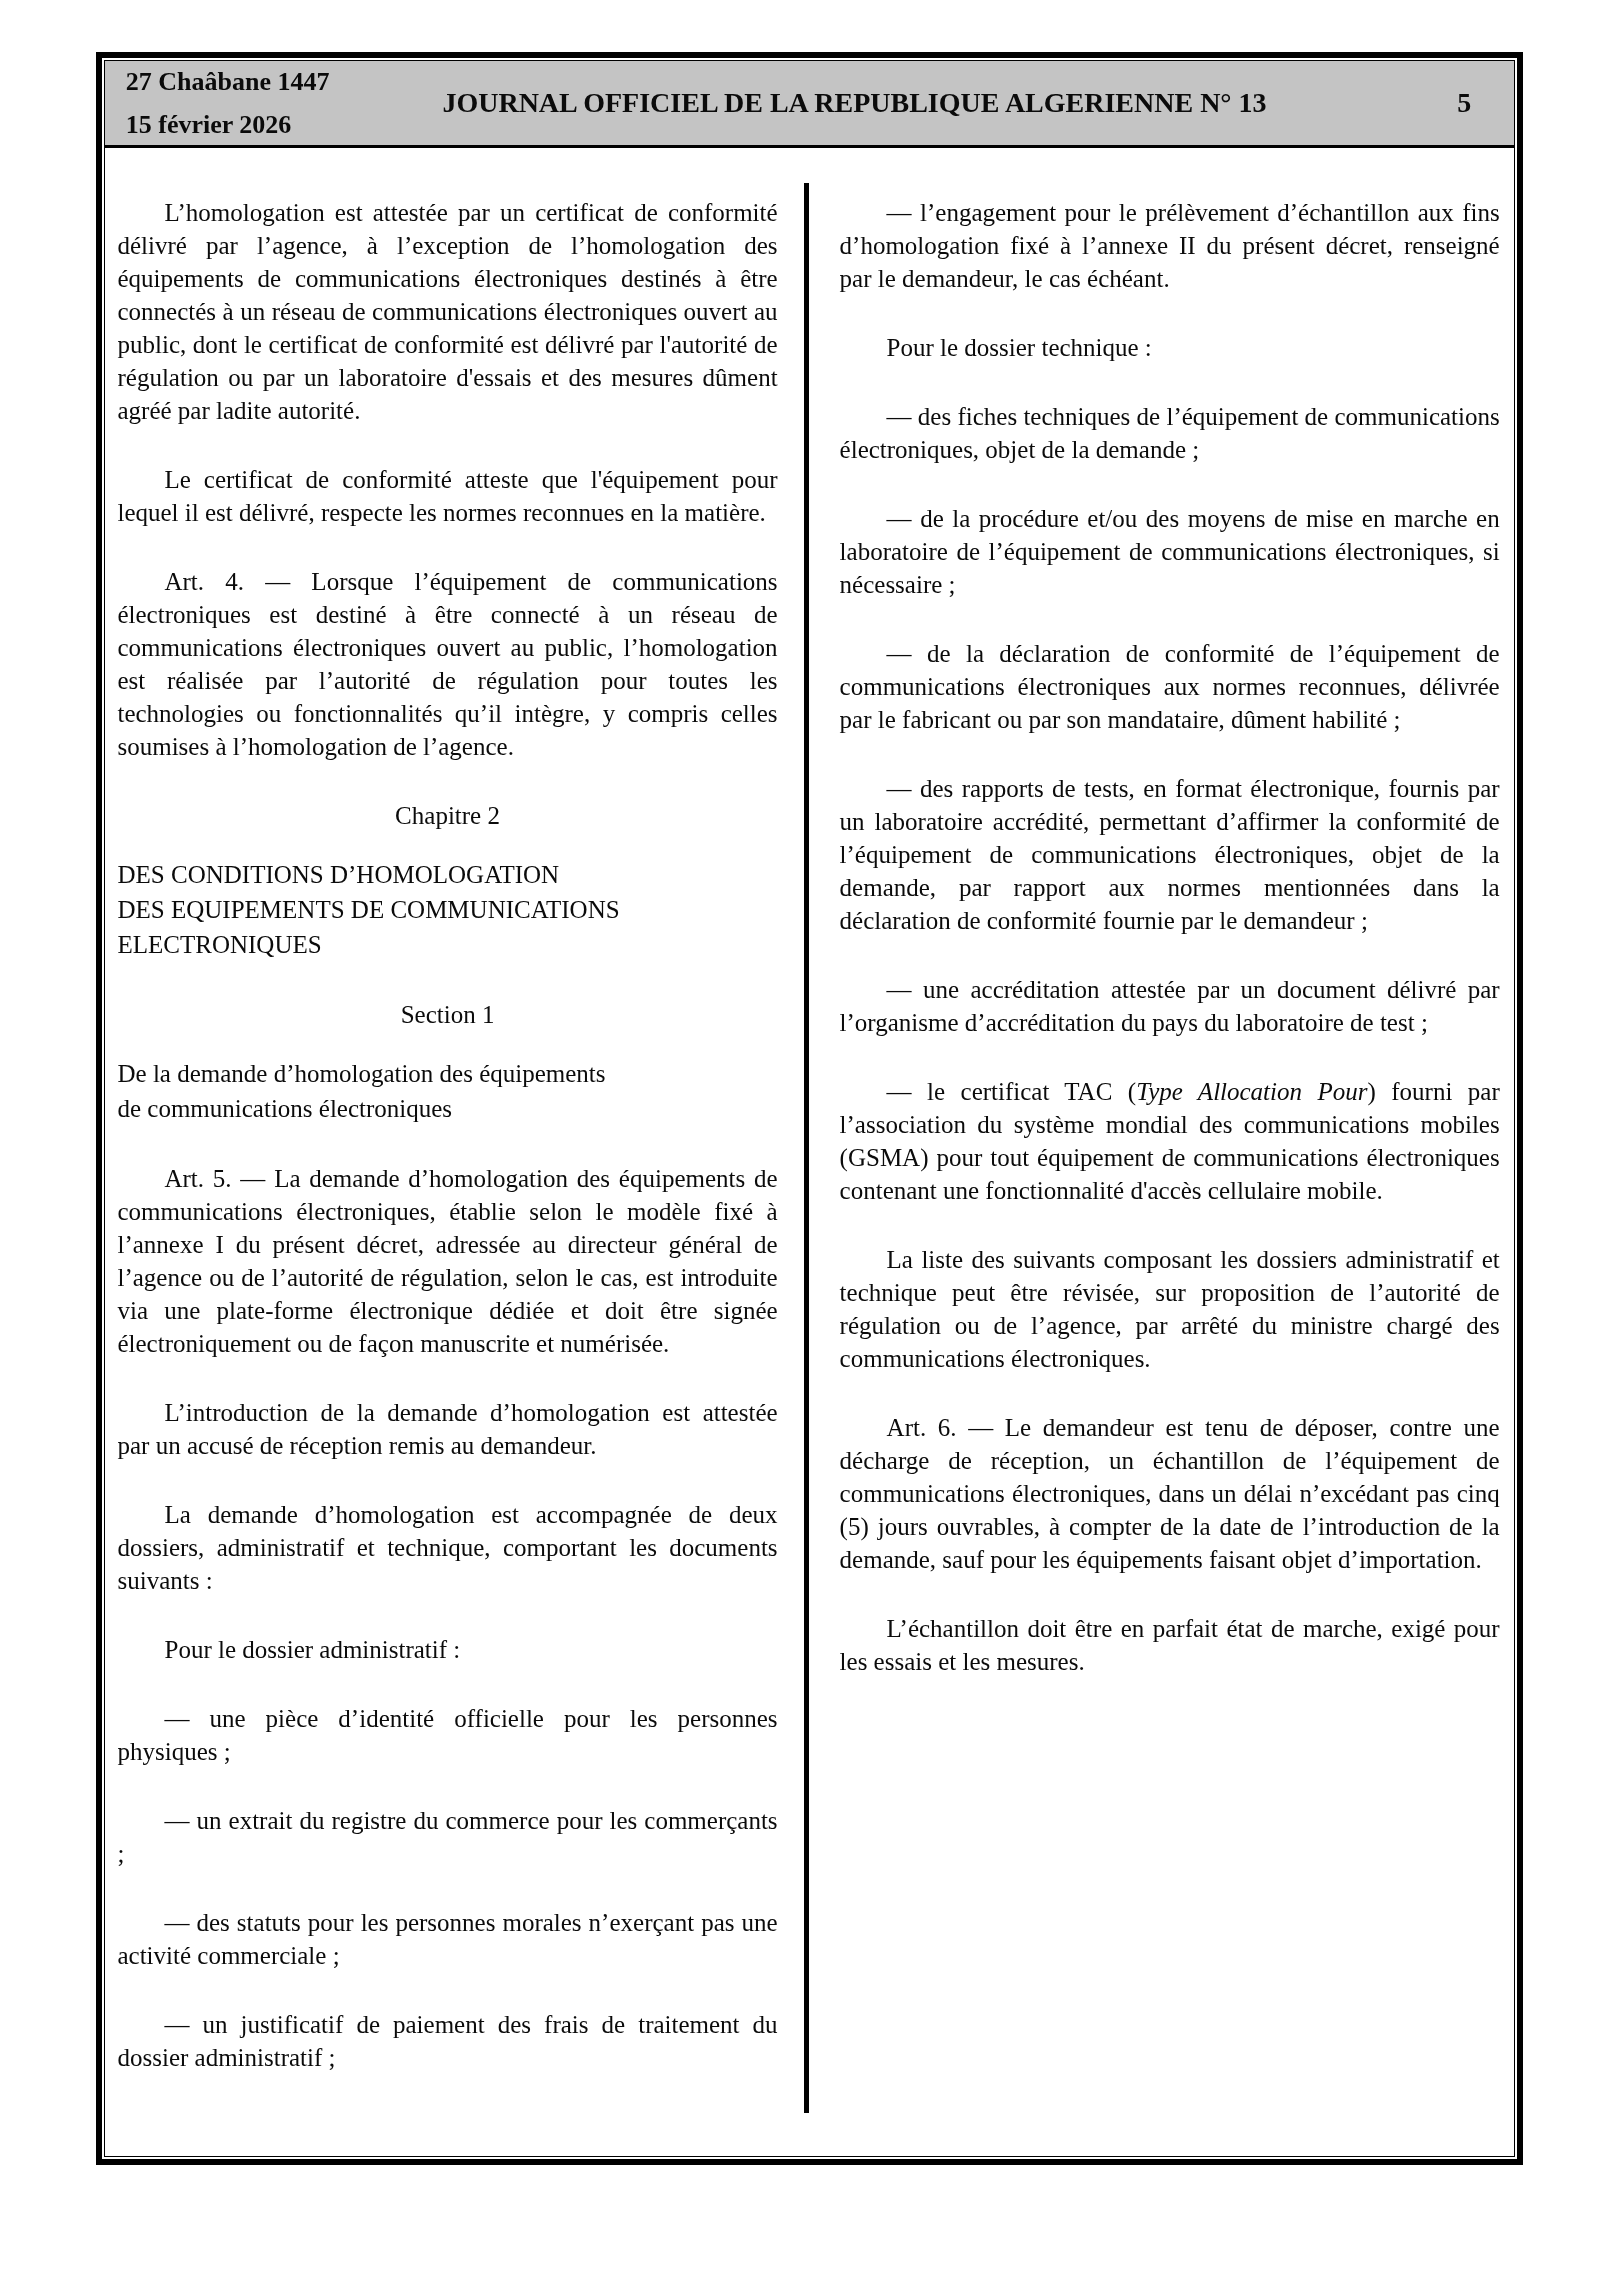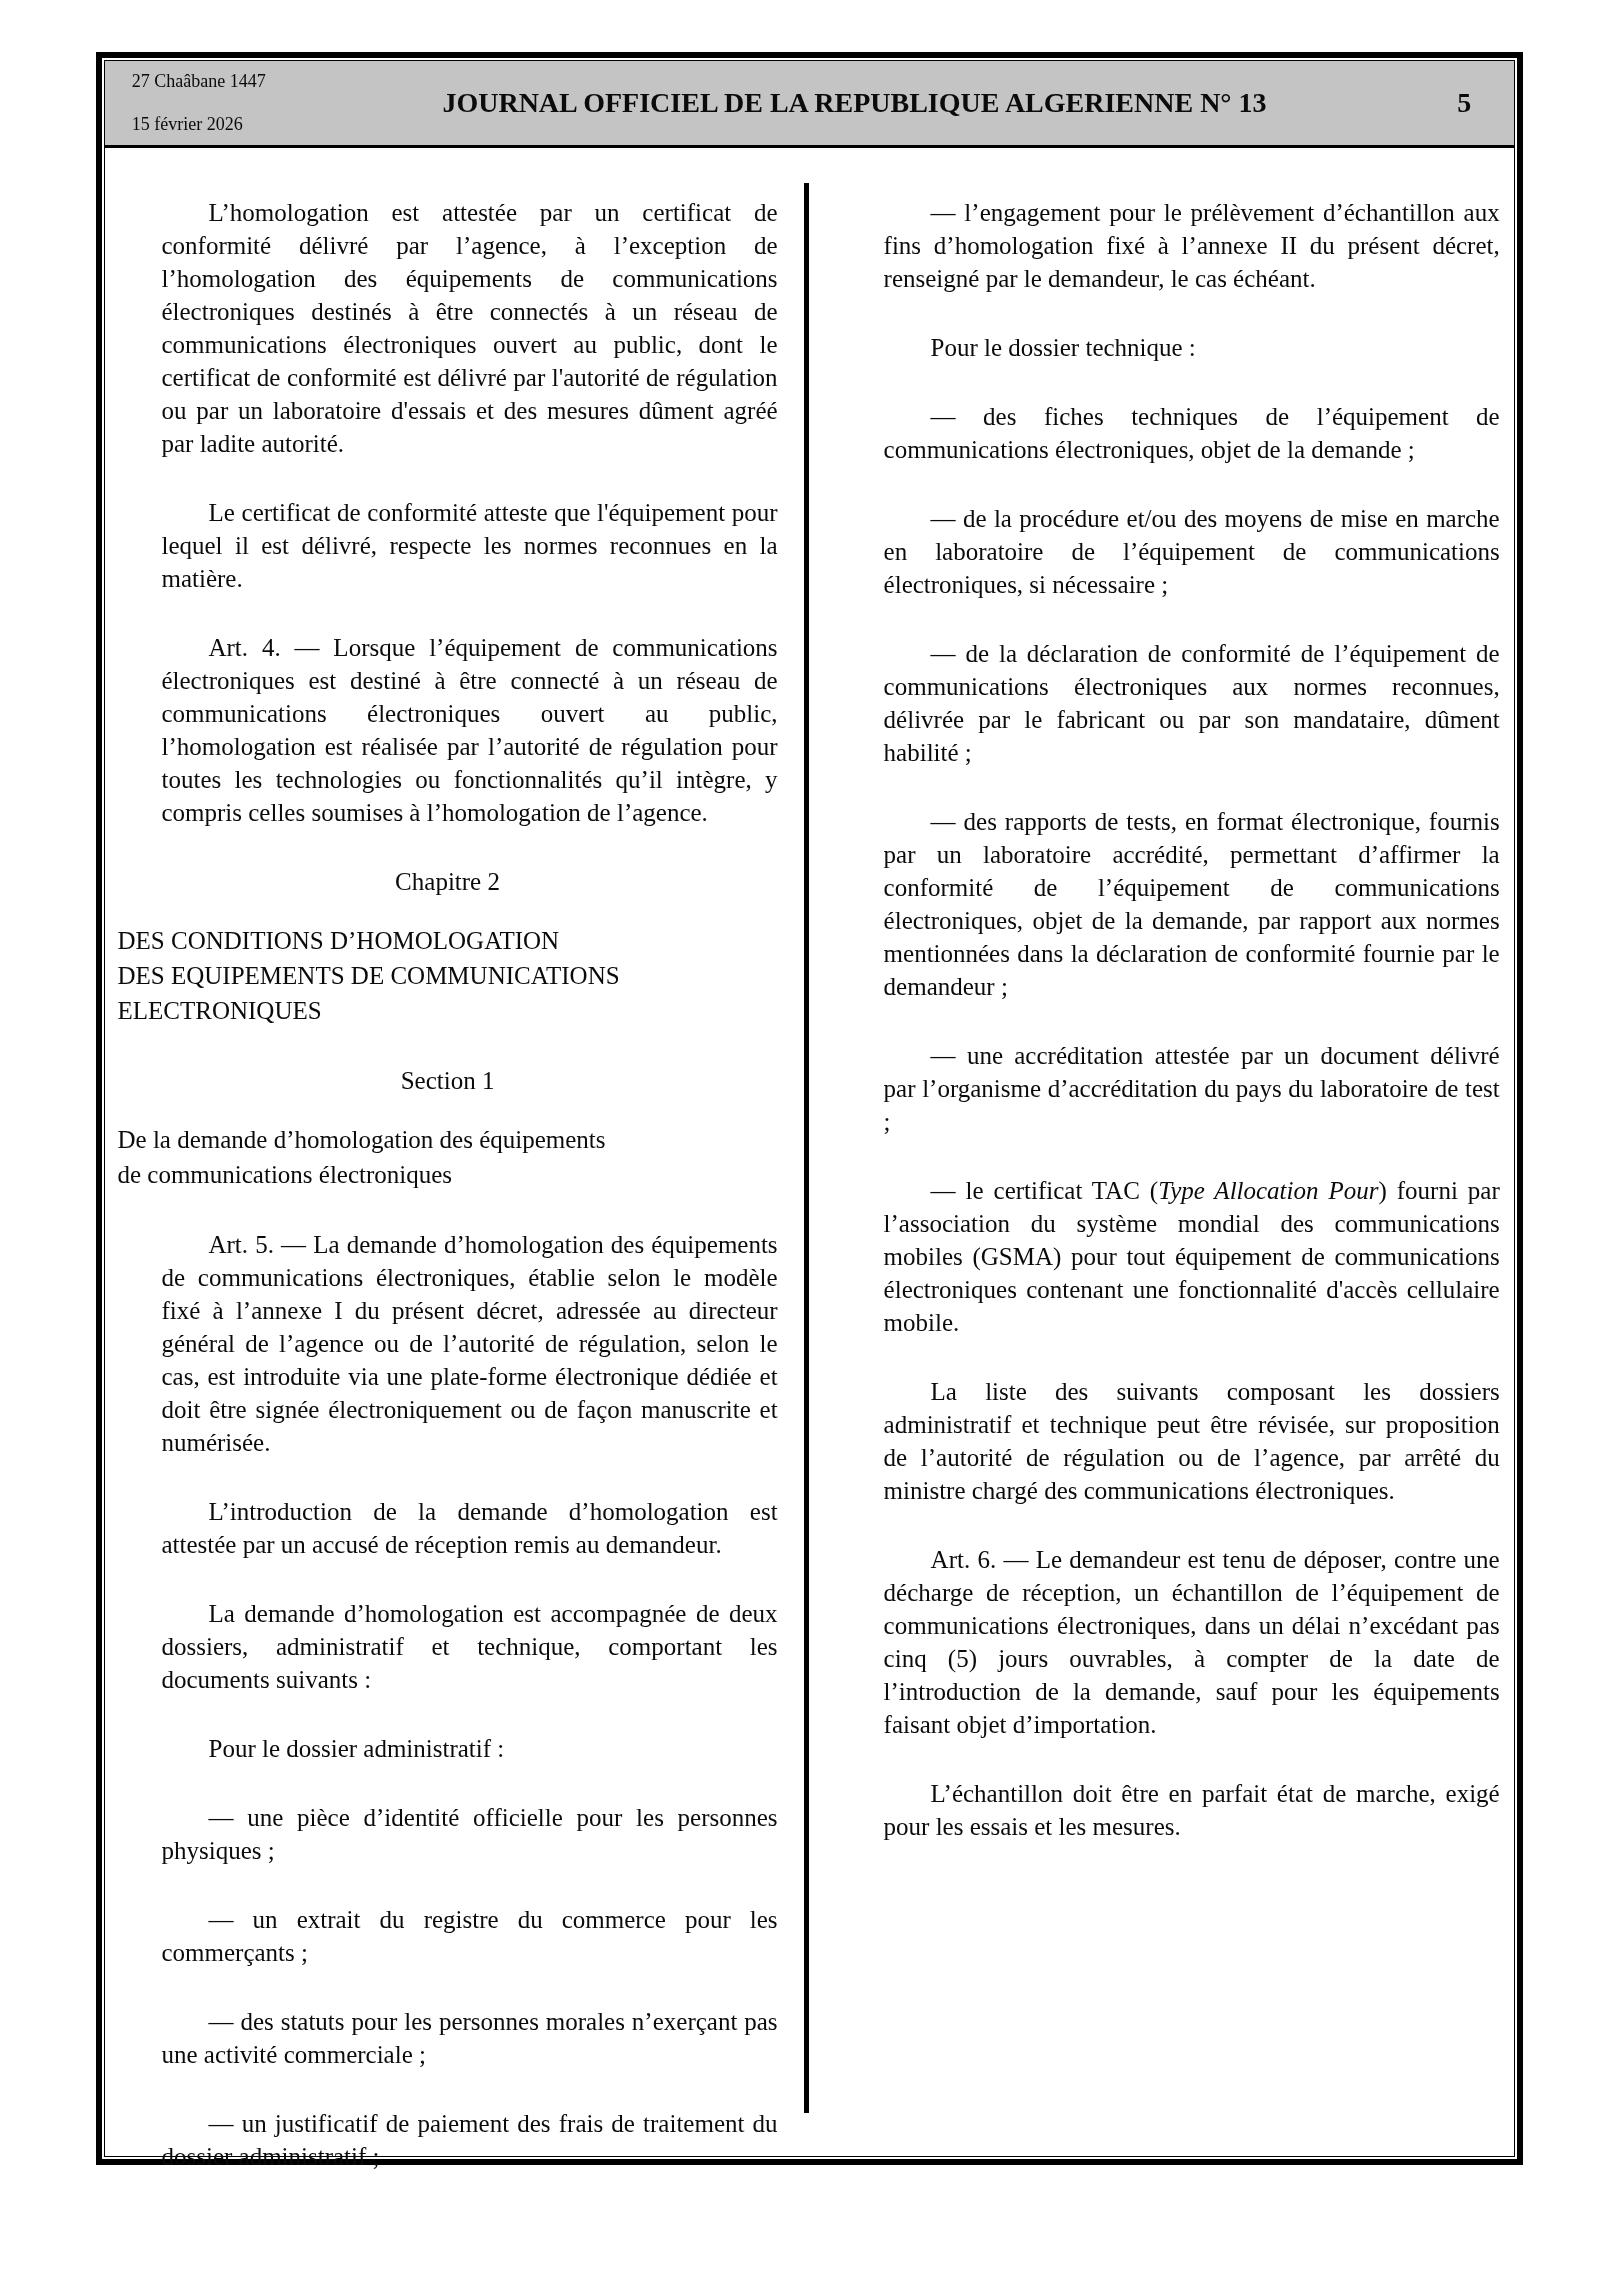--- a/index.html
+++ b/index.html
@@ -3,30 +3,30 @@
 <meta charset="utf-8">
 <style>
   html,body{margin:0;padding:0;background:#ffffff;}
   .page{position:relative;width:1615px;height:2285px;background:#ffffff;
         font-family:"Liberation Serif","DejaVu Serif",serif;color:#0b0b0b;overflow:hidden;}
   .frame-outer{position:absolute;left:96px;top:52px;width:1427px;height:2113px;
                border:6.3px solid #000;box-sizing:border-box;}
   .frame-inner{position:absolute;inset:1.8px;border:1.8px solid #000;}
   .header-bar{position:relative;height:84px;background:#c4c4c4;border-bottom:3.6px solid #000;
               display:flex;align-items:center;}
-  .header-dates{padding-left:27px;font-weight:normal;font-size:18px;line-height:43px;}
+  .header-dates{padding-left:21px;font-weight:bold;font-size:26px;line-height:43px;}
   .header-title{position:absolute;left:50%;transform:translateX(-50%);
                 font-weight:bold;font-size:28px;white-space:nowrap;margin-left:45px;}
   .header-page{margin-left:auto;padding-right:43px;font-weight:bold;font-size:28px;}
   .content{display:flex;padding:48px 14.5px 0 12.7px;box-sizing:border-box;}
   .col{flex:1;font-size:25px;line-height:33px;}
   .col-left{padding-right:33px;}
   .col-right{padding-left:29px;}
   .col p{margin:0 0 36px;}
-  p.body, p.bold{text-align:justify;text-indent:47px;hyphens:none;margin-left:44px;}
+  p.body, p.bold{text-align:justify;text-indent:47px;hyphens:none;}
   p.bold{font-weight:normal;}
   p.center{text-align:center;text-indent:0;margin:14.5px 0 25px;}
   .center-bold{text-align:left;font-weight:normal;line-height:35px;margin:0 0 36px;}
   .it{font-style:italic;}
   .divider{position:absolute;left:804px;top:183px;width:4.5px;height:1930px;background:#000;}
 </style>
 </head>
 <body>
 
 <div class="page">

